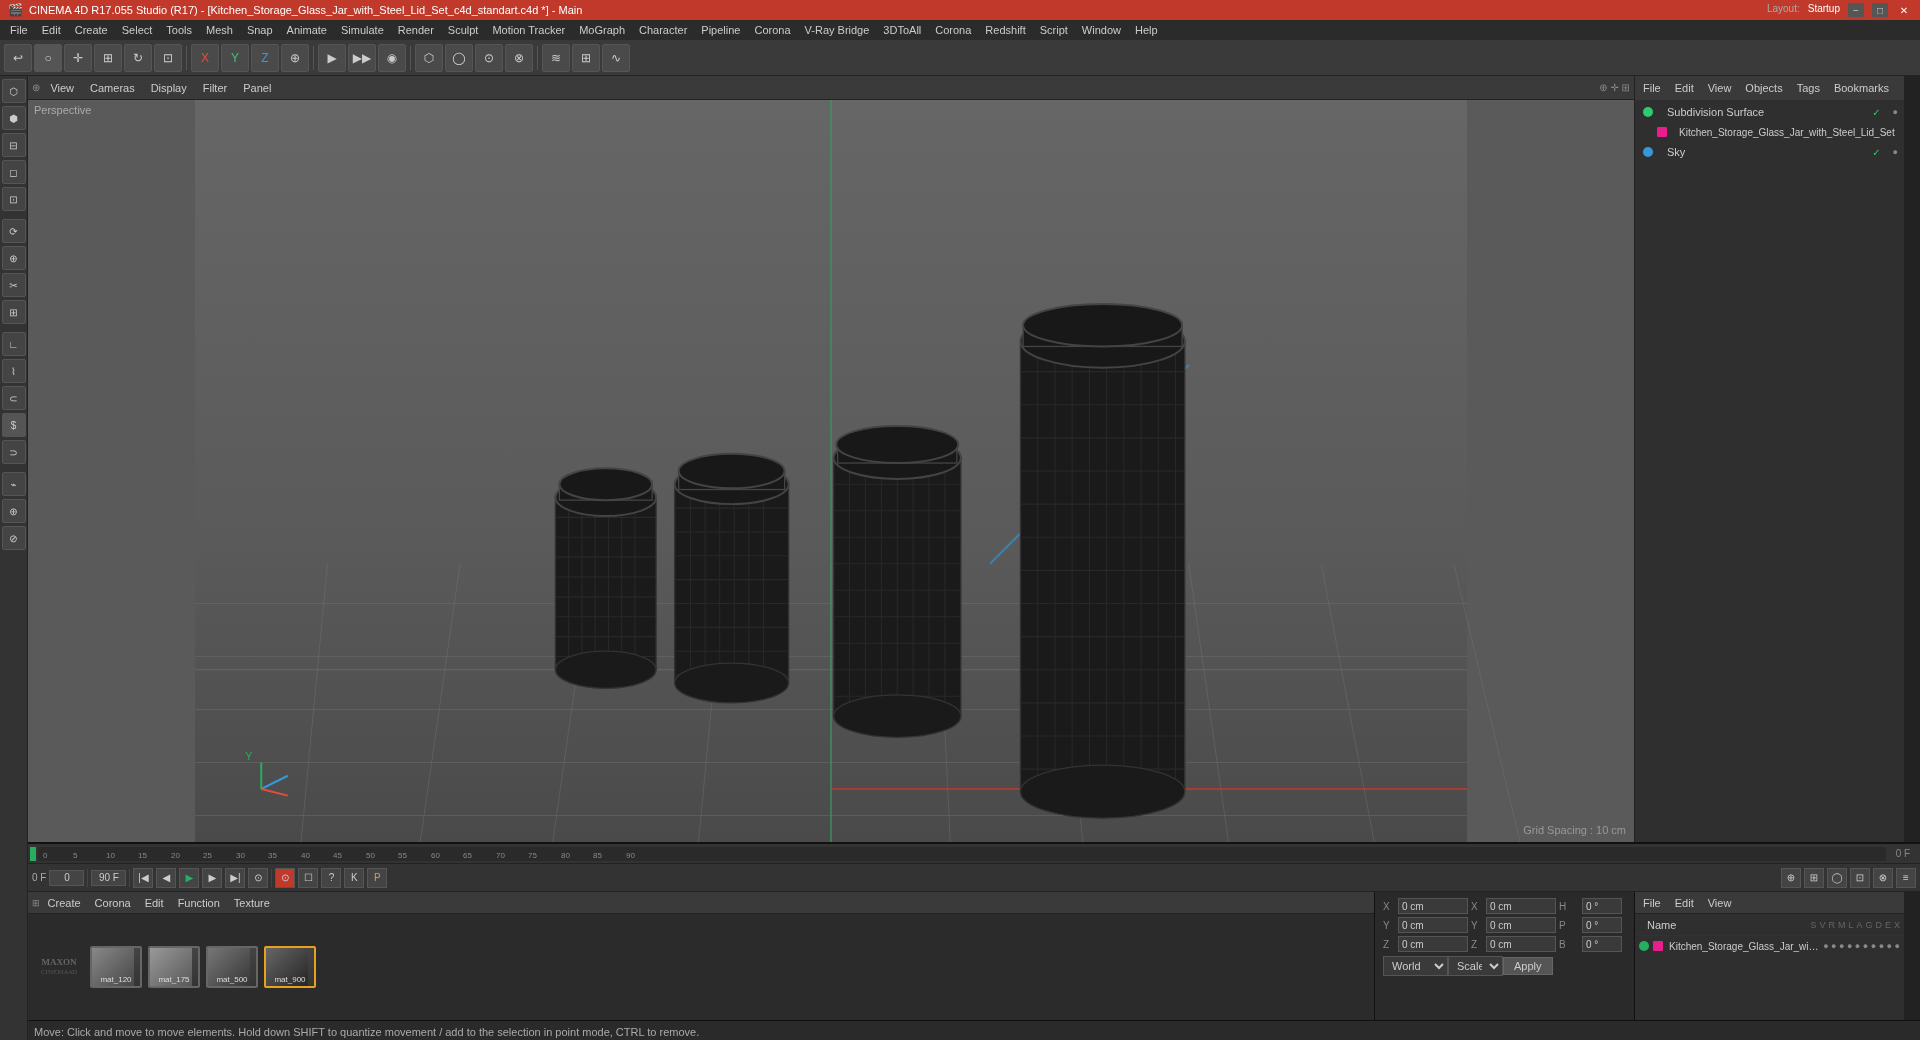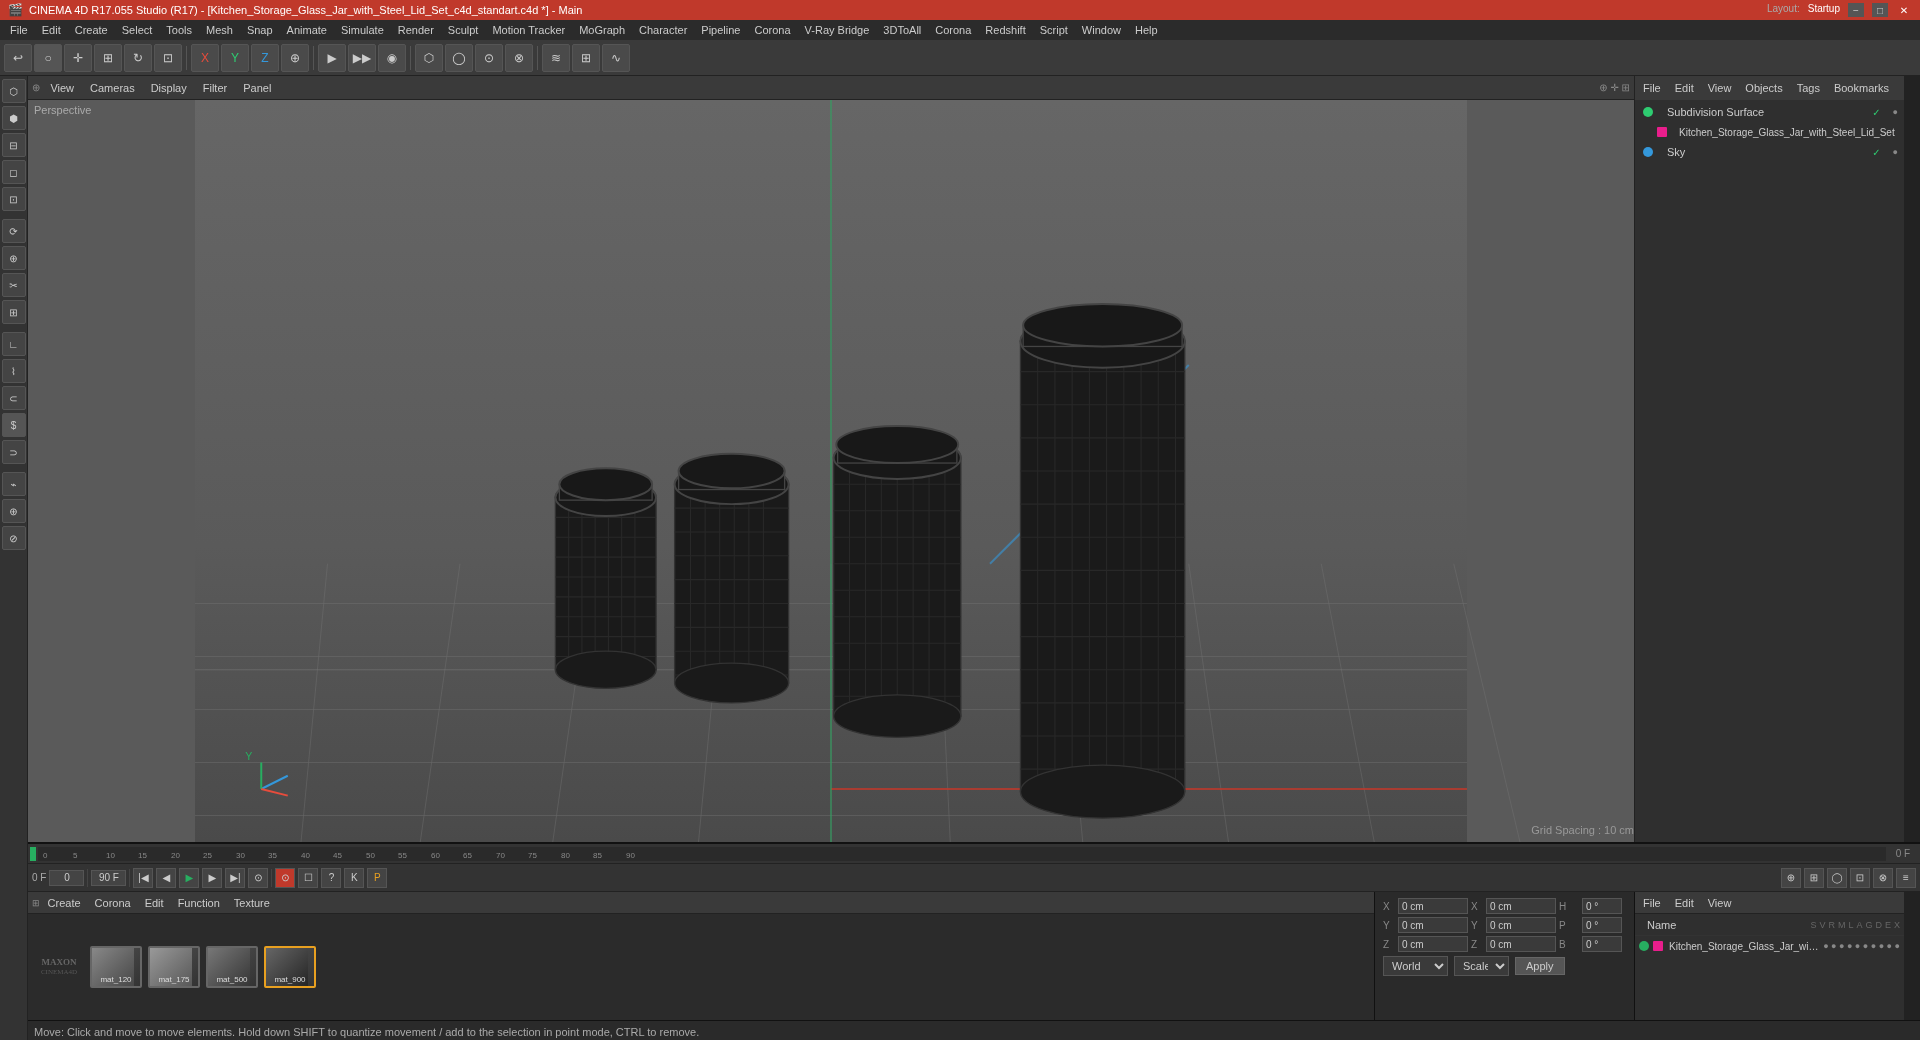--- a/index.html
+++ b/index.html
@@ -110,21 +110,21 @@
 
     .perspective-label {
       position: absolute;
       top: 4px; left: 6px;
       color: #aaa;
       font-size: 11px;
     }
 
     .grid-spacing-label {
       position: absolute;
-      bottom: 6px; right: 0;
+      bottom: 6px; right: 8px;
       color: #999;
       font-size: 11px;
     }
 
     
     #right-panel {
       width: 270px;
       background: #2f2f2f;
       border-left: 1px solid #222;
       display: flex;
@@ -764,21 +764,21 @@
           </div>
           <div class="coord-grid">
             <span class="coord-small-label">Z</span>
             <input class="coord-val-input" type="text" value="0 cm" style="">
             <span class="coord-small-label">Z</span>
             <input class="coord-val-input" type="text" value="0 cm" style="">
             <span class="coord-small-label">B</span>
             <input class="coord-val-input" type="text" value="0 °" style="">
           </div>
 
-          <div style="display:flex;align-items:center;gap:6px;margin-top:4px;">
+          <div style="display:flex;align-items:center;margin-top:4px;">
             <select class="world-dropdown">
               <option>World</option>
               <option>Object</option>
             </select>
             <select class="world-dropdown" style="width:55px;">
               <option>Scale</option>
             </select>
             <button class="apply-btn">Apply</button>
           </div>
         </div>

